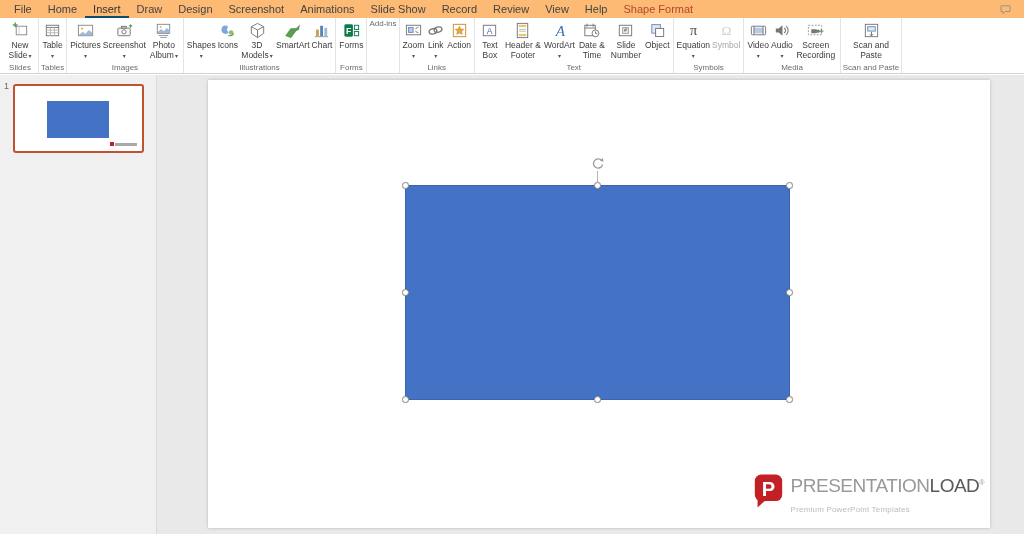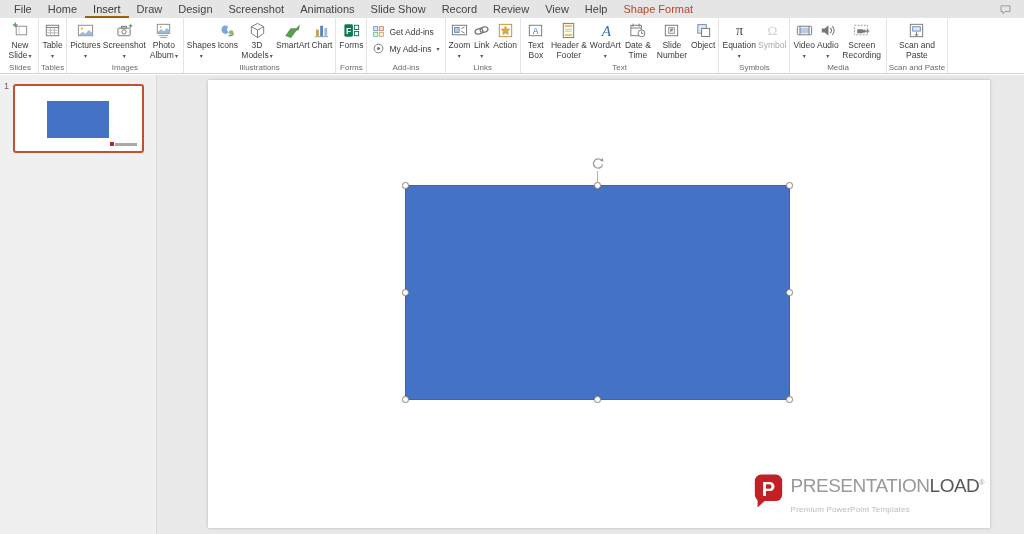--- a/index.html
+++ b/index.html
@@ -2,23 +2,23 @@
 <html><head>
 <meta charset="utf-8">
 <style>
   * { margin:0; padding:0; box-sizing:border-box; }
   html,body { width:1024px; height:534px; overflow:hidden;
     font-family:"Liberation Sans", sans-serif; background:#fff; }
   .app { position:relative; width:1024px; height:534px; }
 
   
   .menubar { position:absolute; top:0; left:0; right:0; height:18px;
-    background:#e5e5e5; display:flex; align-items:center; padding-left:6px; }
+    background:#fdba74; display:flex; align-items:center; padding-left:6px; }
   .tab { font-size:11px; color:#444; padding:2px 8px 3px; cursor:default; white-space:nowrap; }
-  .tab.active { color:#333; border-bottom:2px solid #a16207; padding-bottom:1px; font-weight:400; }
+  .tab.active { color:#333; border-bottom:2px solid #0c4a6e; padding-bottom:1px; font-weight:400; }
   .tab.contextual { color:#b5472a; }
   .mb-right { margin-left:auto; margin-right:12px; display:flex; align-items:center; }
   .mb-right .icon svg { width:13px; height:13px; display:block; }
 
   
   .ribbon { position:absolute; top:18px; left:0; right:0; height:56px;
     background:#fff; border-bottom:1px solid #d4d2d0; display:flex; align-items:stretch;
     padding-left:2px; overflow:hidden; }
   .rgroup { display:flex; flex-direction:column; align-items:center;
     padding:0 2px; border-right:1px solid #e6e4e2; }
@@ -232,39 +232,20 @@
                 <rect x="13" y="11" width="4.5" height="4.5" fill="#fff" stroke="#0f7b4d"></rect>
               </svg>
             </span>
           <span class="cap"><span>Forms</span></span>
         </div>
       </div>
       <div class="glabel">Forms</div>
     </div>
 
     <div class="rgroup">
-      <div class="rbtns stacked">
-        <div class="srow">
-          <span class="icon"><svg viewBox="0 0 16 16">
-                <rect x="2" y="2" width="5" height="5" fill="#dbe7f5" stroke="#6c8ebf"></rect>
-                <rect x="9" y="2" width="5" height="5" fill="#f5e1db" stroke="#bf7e6c"></rect>
-                <rect x="2" y="9" width="5" height="5" fill="#ddf2e0" stroke="#6cbf7a"></rect>
-                <rect x="9" y="9" width="5" height="5" fill="#f5eedb" stroke="#bfa56c"></rect>
-              </svg></span>
-          <span>Get Add-ins</span>
-        </div>
-        <div class="srow">
-          <span class="icon"><svg viewBox="0 0 16 16">
-                <circle cx="8" cy="8" r="5.4" fill="none" stroke="#777" stroke-width="1.2"></circle>
-                <circle cx="8" cy="8" r="1.9" fill="#777"></circle>
-              </svg></span>
-          <span>My Add-ins</span>
-          <span class="caret">▾</span>
-        </div>
-      </div>
       <div class="glabel">Add-ins</div>
     </div>
 
     <div class="rgroup">
       <div class="rbtns">
         <div class="rbtn cb">
           <span class="icon">
               <svg viewBox="0 0 20 20">
                 <rect x="2.5" y="4.5" width="15" height="10" fill="#fff" stroke="#777"></rect>
                 <rect x="4.8" y="6.8" width="4.8" height="5.2" fill="#b7cbe4" stroke="#6c8ebf"></rect>

